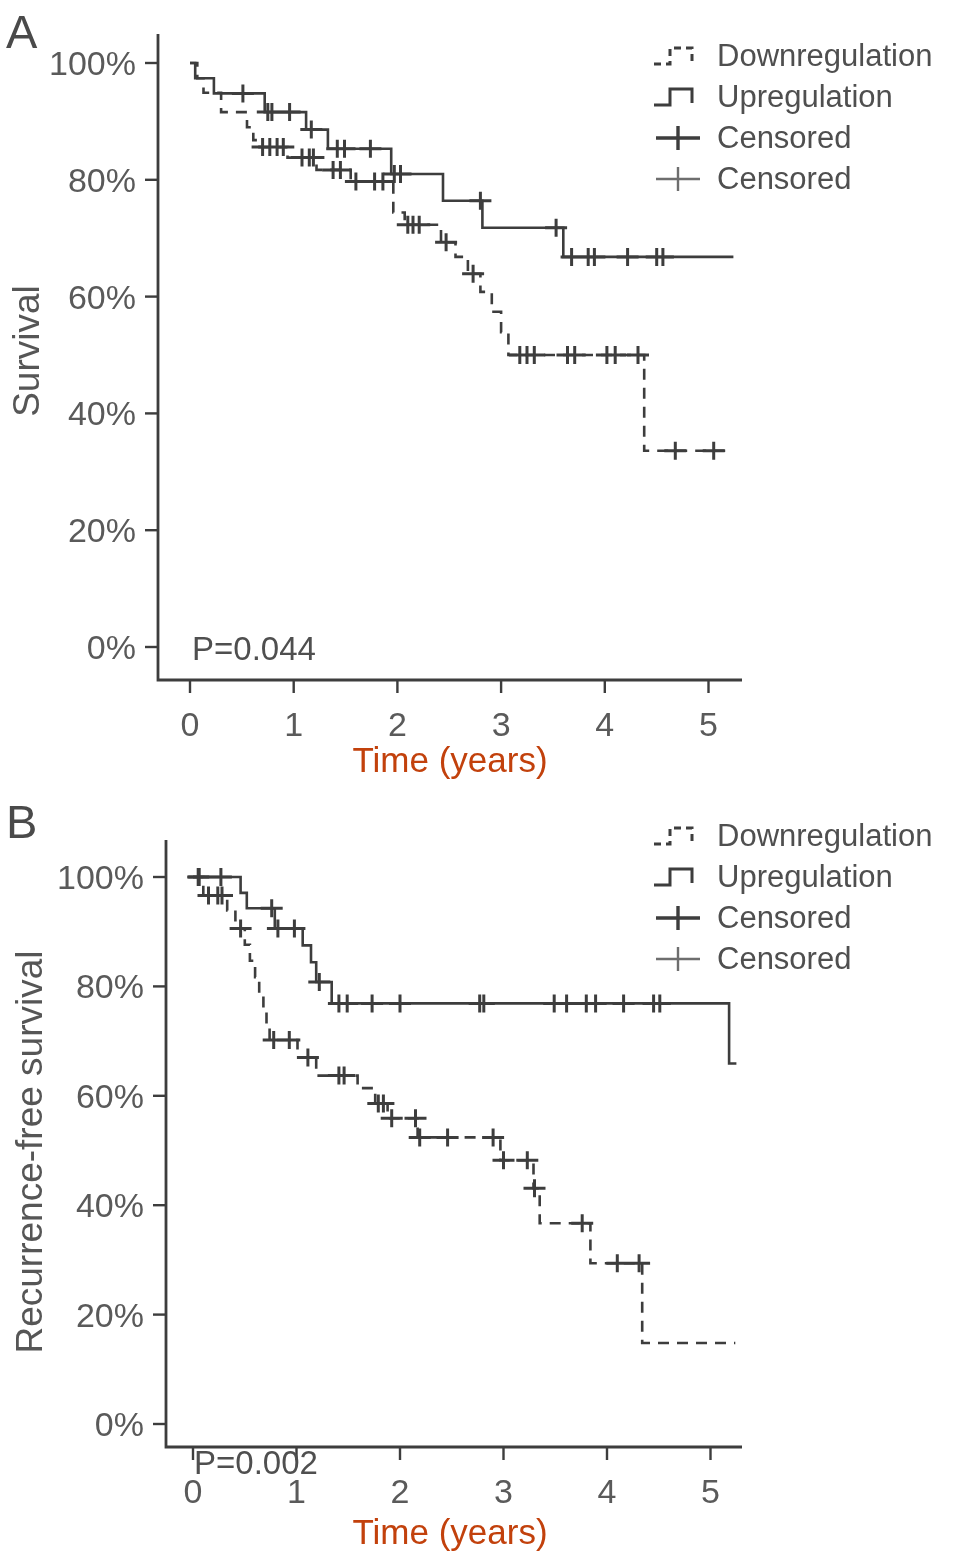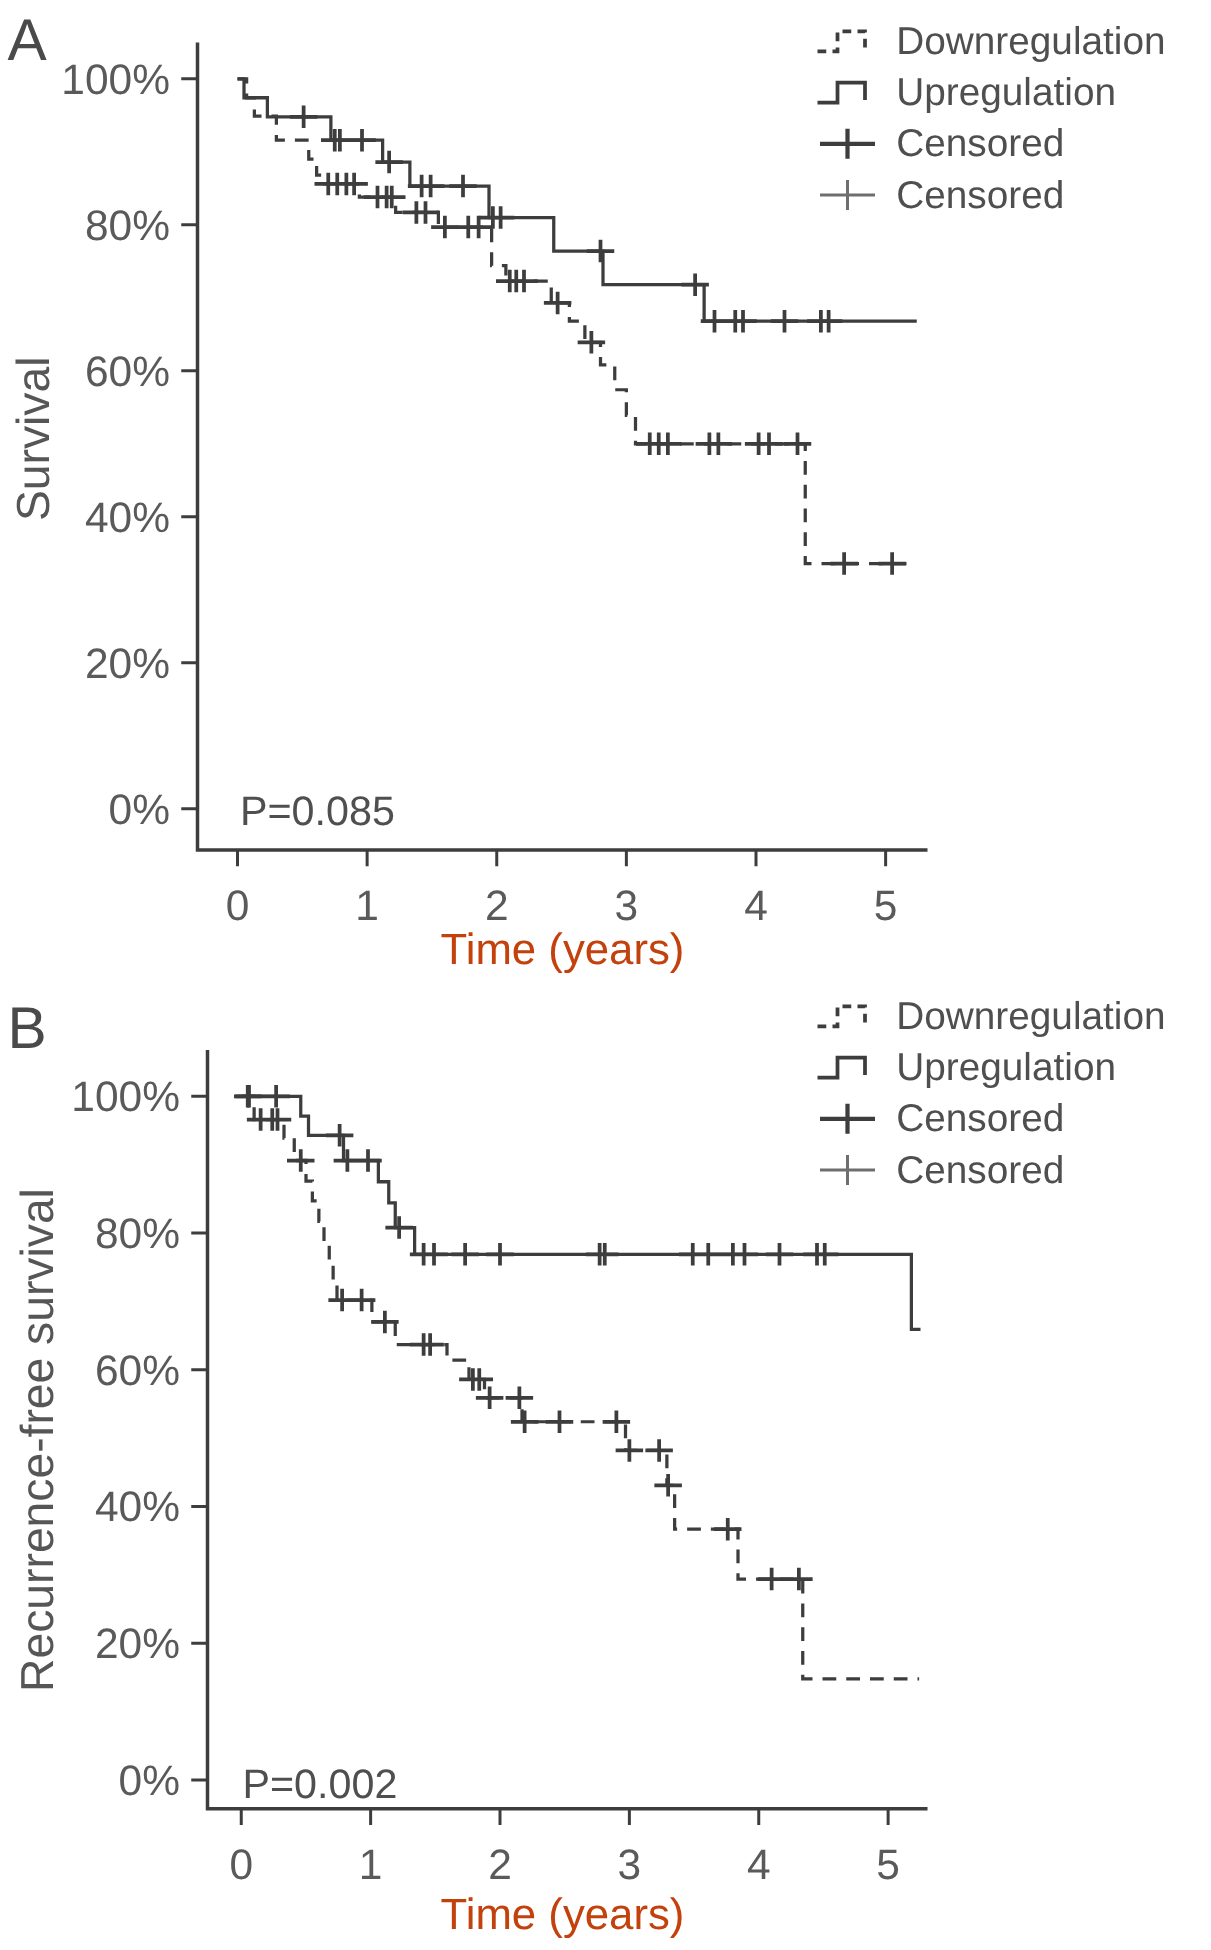--- a/index.html
+++ b/index.html
@@ -7,21 +7,21 @@
          font-family:"Liberation Sans", sans-serif; }
   .panel { position:absolute; left:0; width:969px; height:780px; }
   #panel-a { top:0; }
   #panel-b { top:780px; }
   .plot-svg { position:absolute; left:0; top:0; }
   .panel-label { position:absolute; font-size:47px; color:#4a4a4a; line-height:1; }
   .y-title { position:absolute; white-space:nowrap; font-size:37px; color:#565656;
              transform:translate(-50%,-50%) rotate(-90deg); }
   .x-title { position:absolute; transform:translateX(-50%); font-size:35px; color:#c2410c; }
   .p-value { position:absolute; font-size:33px; color:#4f4f4f; }
-  .legend { position:absolute; left:648px; top:12px; }
+  .legend { position:absolute; left:648px; top:35px; }
   .legend-row { display:flex; align-items:center; height:41px; }
   .legend-icon { width:60px; display:flex; justify-content:center; align-items:center; flex:0 0 60px; }
   .legend-text { font-size:31px; color:#4f4f4f; margin-left:9px; white-space:nowrap; }
 </style>
 </head>
 <body>
 
 <section class="panel" id="panel-a">
   <svg class="plot-svg" id="plot-0" width="969" height="780" viewBox="0 0 969 780">
       <path d="M158 34 V680 H742" fill="none" stroke="#3d3d3d" stroke-width="2.8"></path>
@@ -54,21 +54,21 @@
       <path d="M190.0 63.0 H197.3 V78.2 H203.5 V92.8 H221.1 V112.1 H247.0 V127.2 H253.3 V140.1 H259.5 V147.1 H287.5 V157.6 H316.5 V169.9 H350.7 V181.6 H393.3 V212.5 H404.7 V224.8 H441.0 V242.3 H455.5 V256.9 H467.9 V273.8 H480.4 V291.9 H491.8 V311.8 H501.1 V332.2 H508.4 V355.0 H644.2 V450.8 H731.3" fill="none" stroke="#3d3d3d" stroke-width="2.6" stroke-dasharray="11 8"></path>
       <path d="M251.6 147.1 H273.6 M262.6 138.1 V156.1 M258.8 147.1 H280.8 M269.8 138.1 V156.1 M266.1 147.1 H288.1 M277.1 138.1 V156.1 M272.3 147.1 H294.3 M283.3 138.1 V156.1 M291.0 157.6 H313.0 M302.0 148.6 V166.6 M298.3 157.6 H320.3 M309.3 148.6 V166.6 M302.4 157.6 H324.4 M313.4 148.6 V166.6 M322.1 169.9 H344.1 M333.1 160.9 V178.9 M329.4 169.9 H351.4 M340.4 160.9 V178.9 M344.9 181.6 H366.9 M355.9 172.6 V190.6 M363.6 181.6 H385.6 M374.6 172.6 V190.6 M371.9 181.6 H393.9 M382.9 172.6 V190.6 M396.8 224.8 H418.8 M407.8 215.8 V233.8 M402.0 224.8 H424.0 M413.0 215.8 V233.8 M408.2 224.8 H430.2 M419.2 215.8 V233.8 M435.1 242.3 H457.1 M446.1 233.3 V251.3 M462.1 273.8 H484.1 M473.1 264.8 V282.8 M508.8 355.0 H530.8 M519.8 346.0 V364.0 M516.0 355.0 H538.0 M527.0 346.0 V364.0 M523.3 355.0 H545.3 M534.3 346.0 V364.0 M556.5 355.0 H578.5 M567.5 346.0 V364.0 M563.7 355.0 H585.7 M574.7 346.0 V364.0 M595.9 355.0 H617.9 M606.9 346.0 V364.0 M604.2 355.0 H626.2 M615.2 346.0 V364.0 M627.0 355.0 H649.0 M638.0 346.0 V364.0 M664.3 450.8 H686.3 M675.3 441.8 V459.8 M702.7 450.8 H724.7 M713.7 441.8 V459.8 " fill="none" stroke="#3d3d3d" stroke-width="3"></path>
     </svg>
 
   <div class="panel-label" style="left:6px; top:8px;">A</div>
 
   <div class="y-title" style="left:27px; top:351px;">Survival</div>
 
   <div class="x-title" style="left:450px; top:740px;">Time (years)</div>
 
-  <div class="p-value" style="left:192px; top:630px;">P=0.085</div>
+  <div class="p-value" style="left:192px; top:630px;">P=0.044</div>
 
   <div class="legend">
     <div class="legend-row">
       <span class="legend-icon">
         <svg width="54" height="28" viewBox="0 0 54 28">
             <path d="M3 22 H19 V6 H41 V22" fill="none" stroke="#3d3d3d" stroke-width="3" stroke-dasharray="7 5"></path>
           </svg>
       </span>
       <span class="legend-text">Downregulation</span>
     </div>
@@ -131,21 +131,21 @@
       <path d="M193.0 97.0 H203.3 V115.6 H227.2 V130.4 H235.4 V148.4 H244.8 V164.8 H249.9 V180.7 H255.1 V197.1 H259.2 V213.5 H263.4 V229.9 H266.5 V245.8 H269.6 V260.0 H297.5 V277.5 H316.2 V295.6 H357.6 V308.1 H375.2 V323.5 H387.6 V338.2 H417.6 V357.4 H500.4 V380.3 H533.5 V408.2 H539.7 V443.3 H590.4 V483.2 H642.2 V563.0 H735.3" fill="none" stroke="#3d3d3d" stroke-width="2.6" stroke-dasharray="11 8"></path>
       <path d="M187.2 97.0 H209.2 M198.2 88.0 V106.0 M197.5 115.6 H219.5 M208.5 106.6 V124.6 M206.8 115.6 H228.8 M217.8 106.6 V124.6 M211.0 115.6 H233.0 M222.0 106.6 V124.6 M229.6 148.4 H251.6 M240.6 139.4 V157.4 M262.7 260.0 H284.7 M273.7 251.0 V269.0 M278.3 260.0 H300.3 M289.3 251.0 V269.0 M296.9 277.5 H318.9 M307.9 268.5 V286.5 M327.9 295.6 H349.9 M338.9 286.6 V304.6 M333.1 295.6 H355.1 M344.1 286.6 V304.6 M367.3 323.5 H389.3 M378.3 314.5 V332.5 M372.4 323.5 H394.4 M383.4 314.5 V332.5 M380.7 338.2 H402.7 M391.7 329.2 V347.2 M404.5 338.2 H426.5 M415.5 329.2 V347.2 M408.7 357.4 H430.7 M419.7 348.4 V366.4 M436.6 357.4 H458.6 M447.6 348.4 V366.4 M482.1 357.4 H504.1 M493.1 348.4 V366.4 M492.5 380.3 H514.5 M503.5 371.3 V389.3 M516.3 380.3 H538.3 M527.3 371.3 V389.3 M523.5 408.2 H545.5 M534.5 399.2 V417.2 M571.2 443.3 H593.2 M582.2 434.3 V452.3 M606.3 483.2 H628.3 M617.3 474.2 V492.2 M628.1 483.2 H650.1 M639.1 474.2 V492.2 " fill="none" stroke="#3d3d3d" stroke-width="3"></path>
     </svg>
 
   <div class="panel-label" style="left:6px; top:18px;">B</div>
 
   <div class="y-title" style="left:30px; top:372px;">Recurrence-free survival</div>
 
   <div class="x-title" style="left:450px; top:732px;">Time (years)</div>
 
-  <div class="p-value" style="left:194px; top:628px;">P=0.002</div>
+  <div class="p-value" style="left:194px; top:664px;">P=0.002</div>
 
   <div class="legend">
     <div class="legend-row">
       <span class="legend-icon">
         <svg width="54" height="28" viewBox="0 0 54 28">
             <path d="M3 22 H19 V6 H41 V22" fill="none" stroke="#3d3d3d" stroke-width="3" stroke-dasharray="7 5"></path>
           </svg>
       </span>
       <span class="legend-text">Downregulation</span>
     </div>

